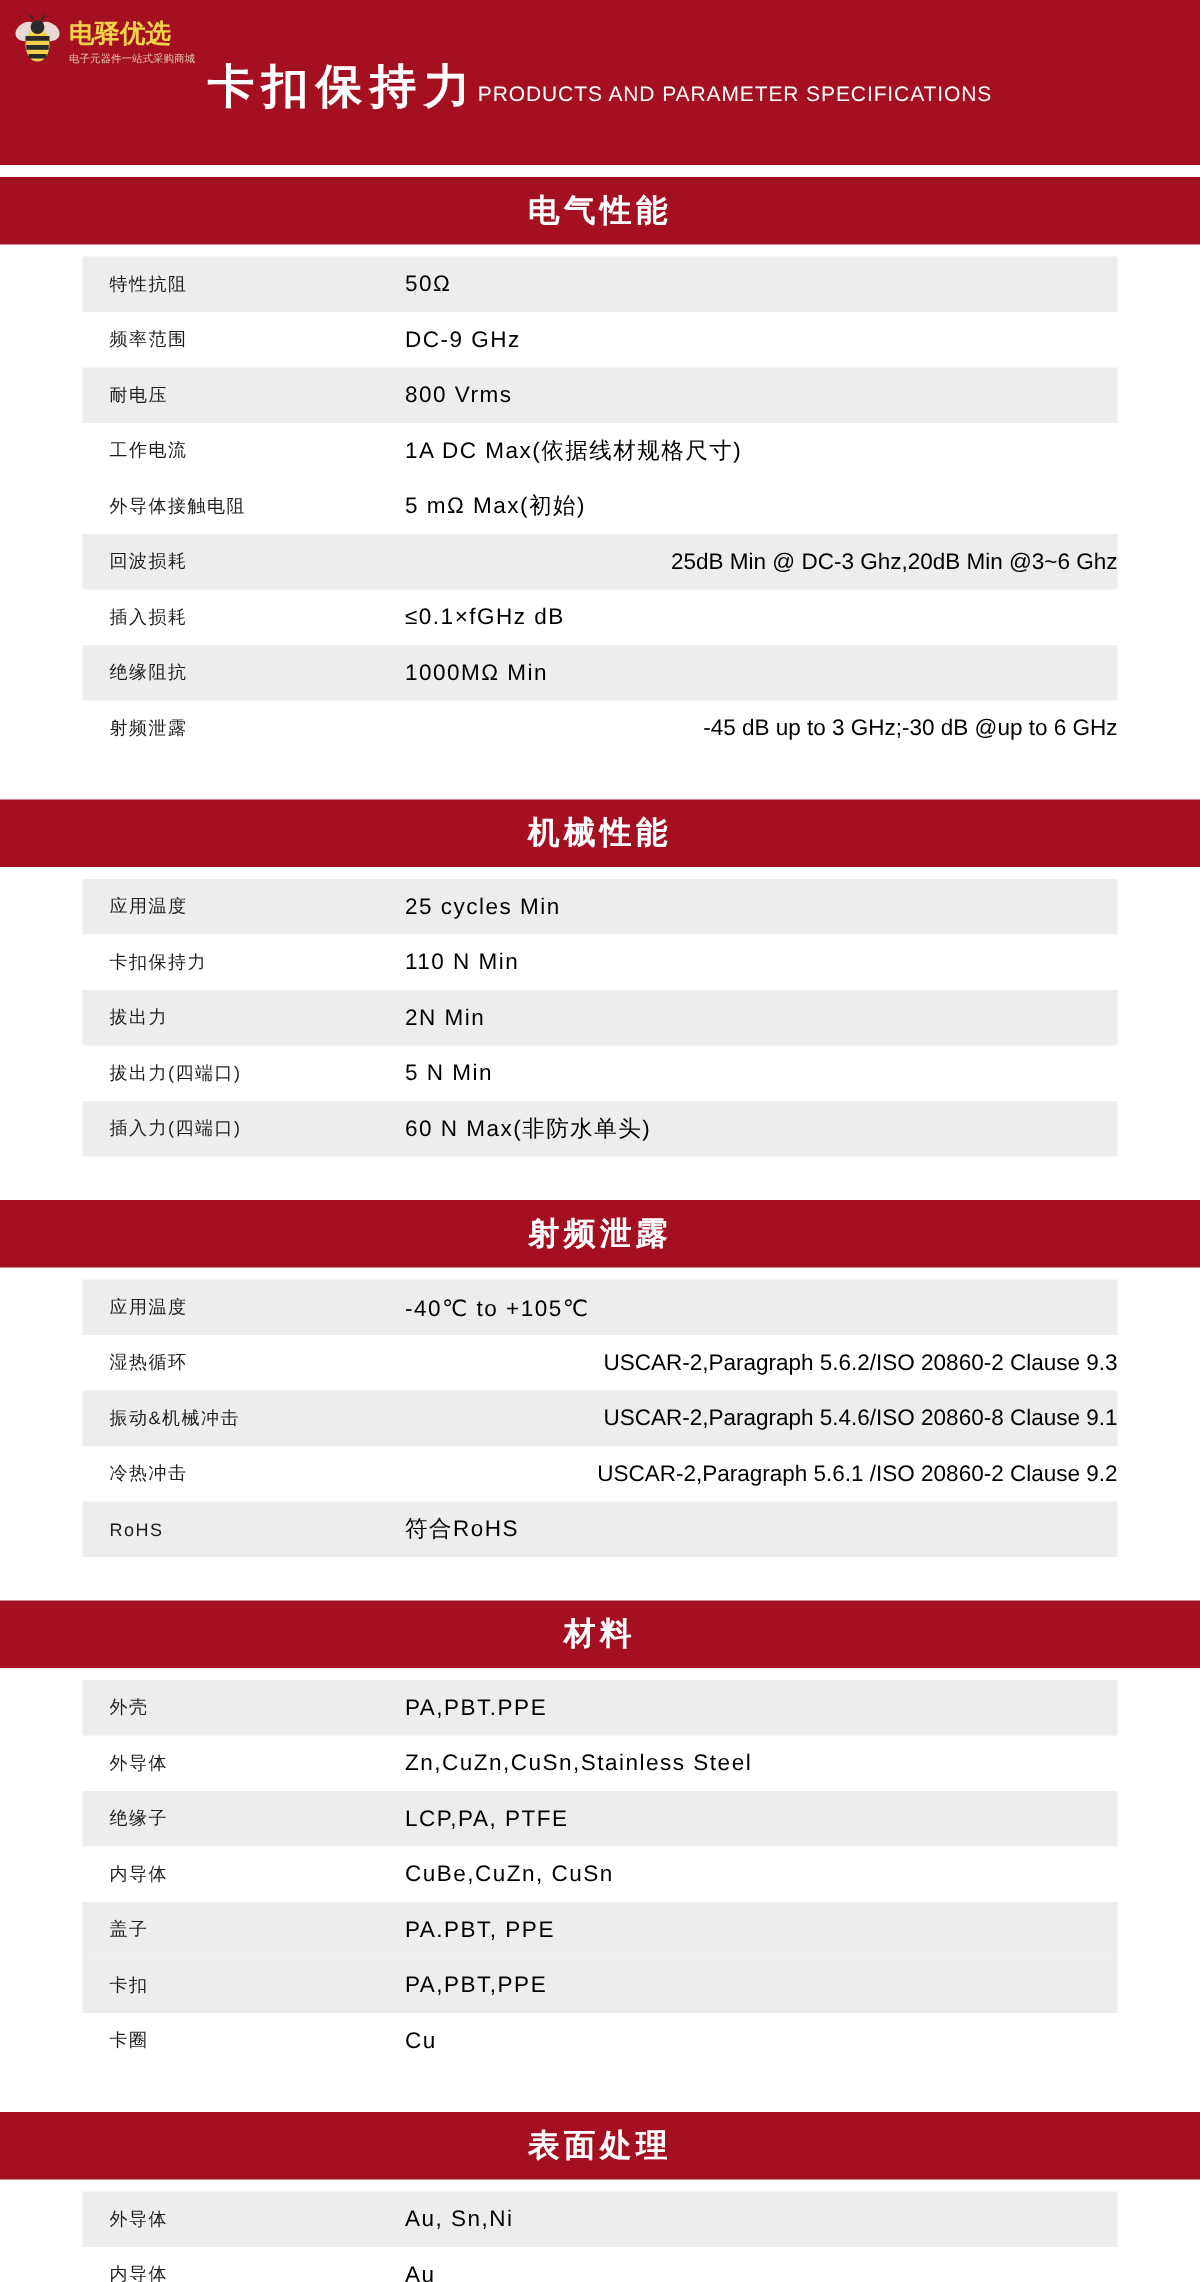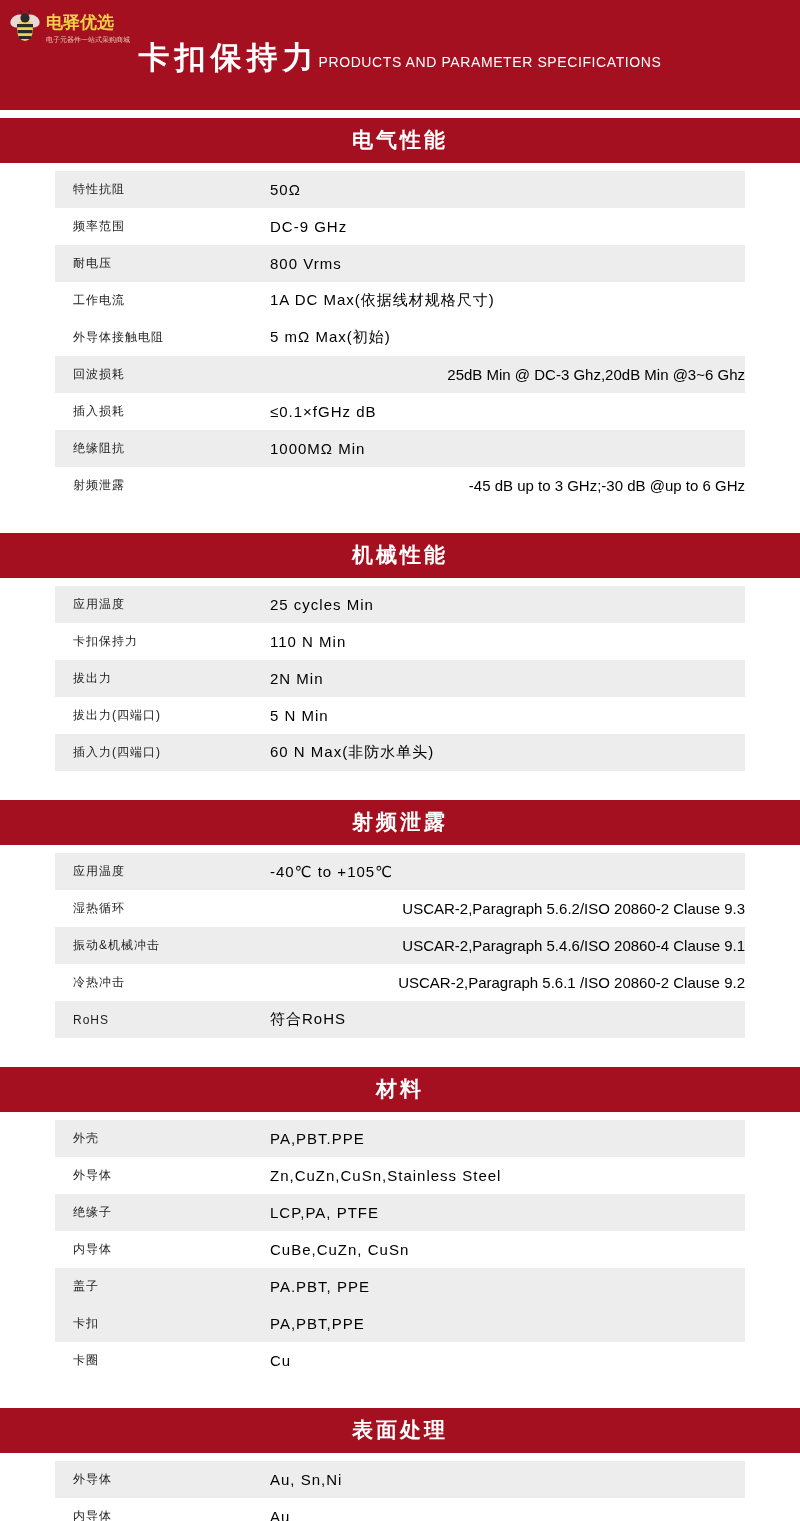--- a/index.html
+++ b/index.html
@@ -216,21 +216,21 @@
     <div class="row alt">
       <div class="cell-label">应用温度</div>
       <div class="cell-value">-40℃ to +105℃</div>
     </div>
     <div class="row">
       <div class="cell-label">湿热循环</div>
       <div class="cell-value tight">USCAR-2,Paragraph 5.6.2/ISO 20860-2 Clause 9.3</div>
     </div>
     <div class="row alt">
       <div class="cell-label">振动&amp;机械冲击</div>
-      <div class="cell-value tight">USCAR-2,Paragraph 5.4.6/ISO 20860-4 Clause 9.1</div>
+      <div class="cell-value tight">USCAR-2,Paragraph 5.4.6/ISO 20860-8 Clause 9.1</div>
     </div>
     <div class="row">
       <div class="cell-label">冷热冲击</div>
       <div class="cell-value tight">USCAR-2,Paragraph 5.6.1 /ISO 20860-2 Clause 9.2</div>
     </div>
     <div class="row alt">
       <div class="cell-label">RoHS</div>
       <div class="cell-value">符合RoHS</div>
     </div>
   </div>

